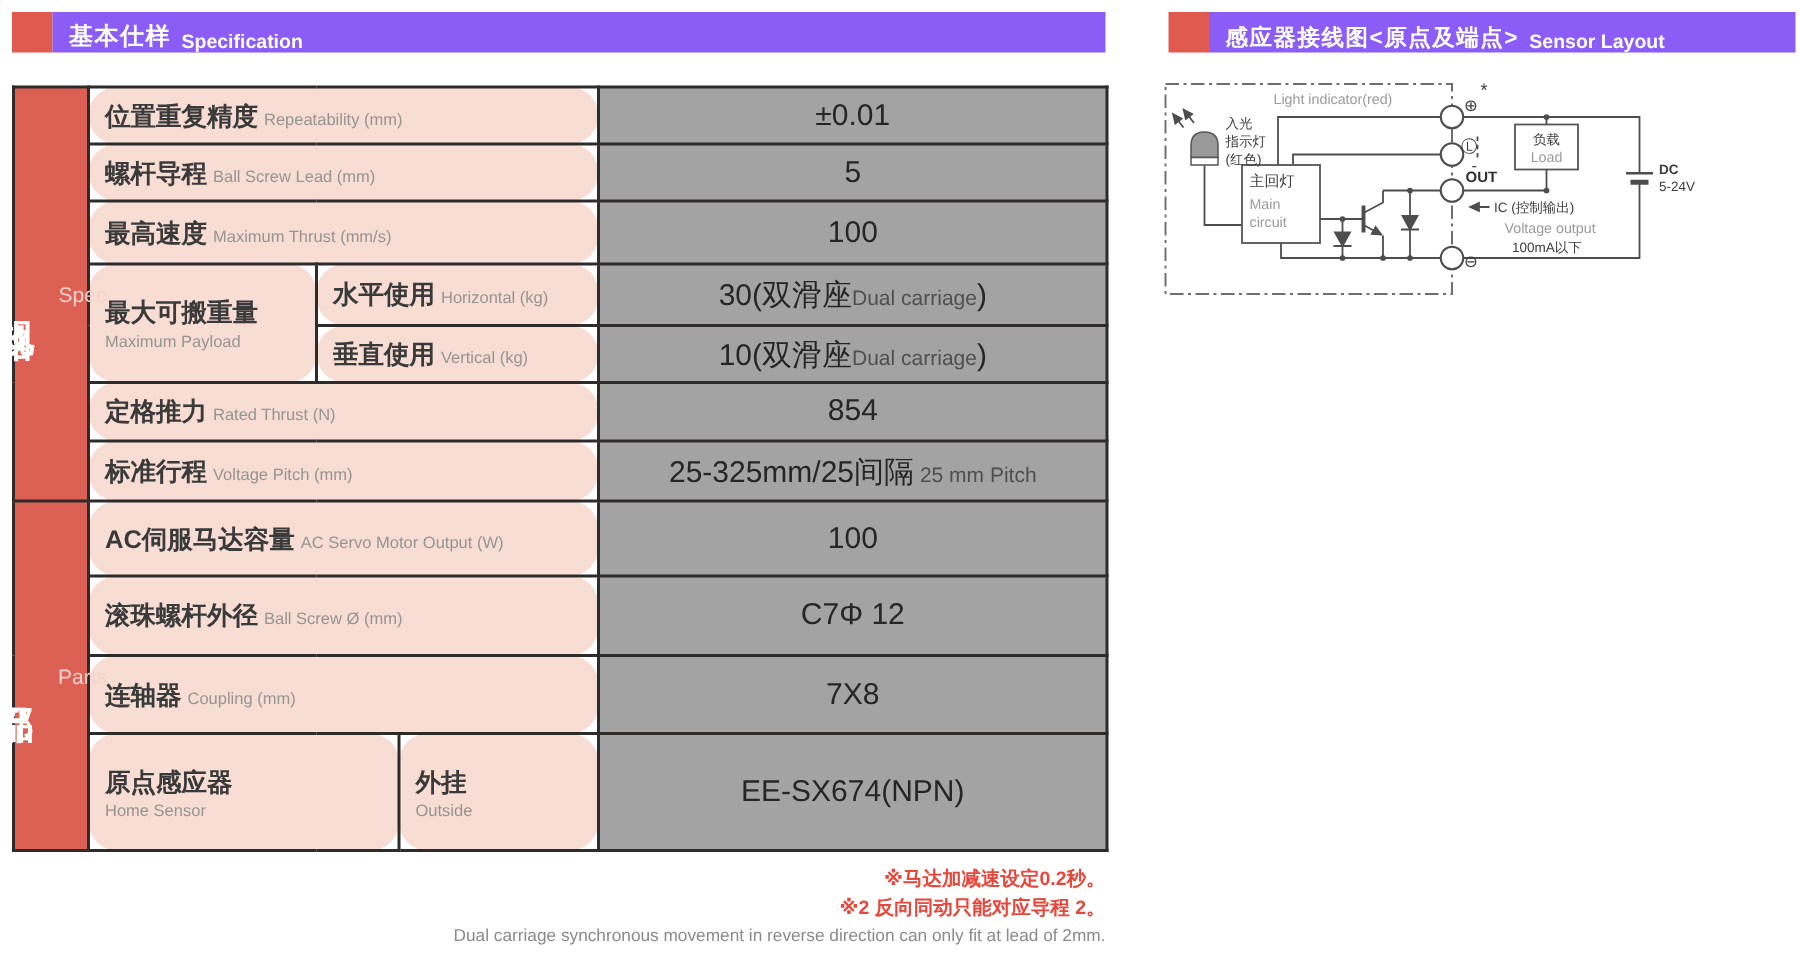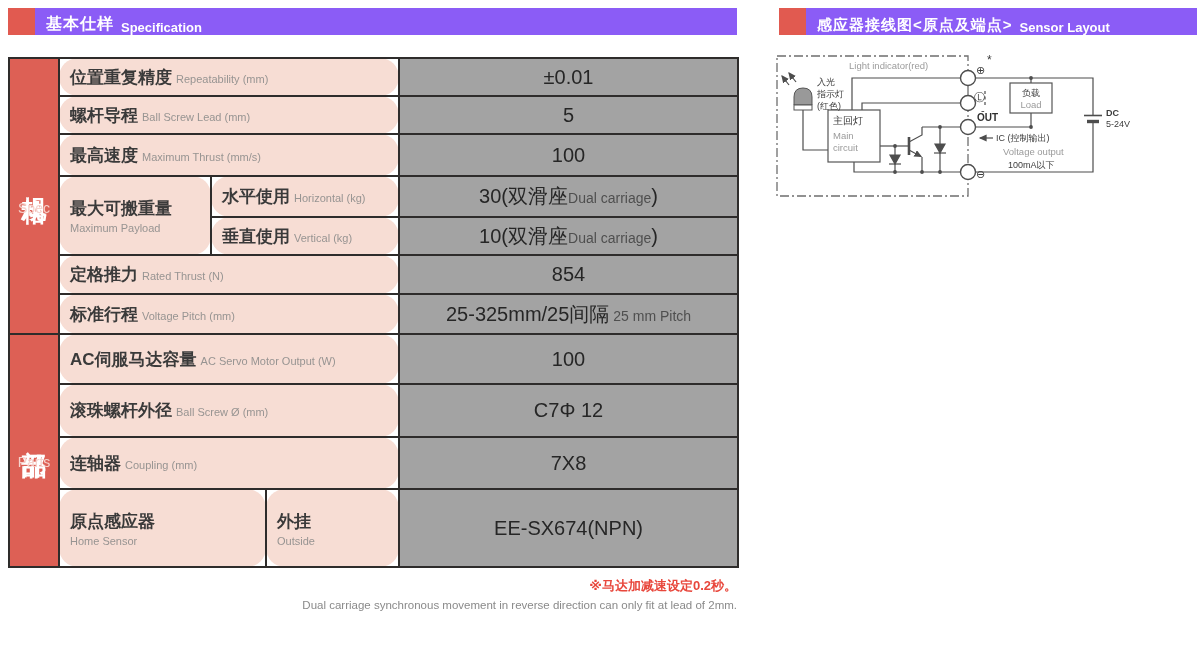--- a/index.html
+++ b/index.html
@@ -13,21 +13,21 @@
   .hdr .bar { flex:1; background:#8b5cf6; color:#fff; display:flex; align-items:flex-end;
               padding-left:11px; white-space:nowrap; overflow:hidden; }
   .hdr .cn { font-size:16px; font-weight:700; letter-spacing:1px; }
   .hdr .en { font-size:13px; font-weight:700; margin-left:7px; }
 
   
   .left-wrap { left:8px; top:8px; width:729px; }
   table.spec { border-collapse:collapse; table-layout:fixed; width:729px; margin-top:22px; }
   table.spec td { border:2px solid #2e2c2b; vertical-align:middle; }
   td.strip { background:#dd6055; color:#fff; text-align:center; }
-  .strip-inner { display:flex; flex-direction:column; align-items:center; justify-content:center; gap:17px; }
+  .strip-inner { display:flex; flex-direction:row; align-items:center; justify-content:center; gap:17px; }
   .strip-cn { writing-mode:vertical-rl; text-orientation:upright; font-size:25px; font-weight:700;
               letter-spacing:3px; line-height:1; }
   .strip-en { font-size:14px; color:#f6d2cc; }
   td.lbl { background:#f7ddd4; padding-left:10px;border-radius:19px; }
   .lbl-cn { font-size:17px; font-weight:600; color:#3a3a3a; }
   .lbl-en { font-size:11px; color:#979492; margin-left:4px; font-weight:400; }
   .lbl-en-block { font-size:11px; color:#979492; margin-top:2px; font-weight:400; }
   td.val { background:#a3a3a3; text-align:center; font-size:20px; color:#262626; }
   .val-note { font-size:14px; color:#4f4f4f; }
   .h38{height:38px}.h42{height:42px}.h41{height:41px}.h39{height:39px}.h40{height:40px}
@@ -169,20 +169,21 @@
         <div class="lbl-cn">外挂</div>
         <div class="lbl-en-block">Outside</div>
       </td>
       <td class="val">EE-SX674(NPN)</td>
     </tr>
   </tbody>
     </table>
 
   <div class="notes">
     <div class="note-cn">※马达加减速设定0.2秒。</div>
+    <div class="note-cn">※2 反向同动只能对应导程 2。</div>
     <div class="note-en">Dual carriage synchronous movement in reverse direction can only fit at lead of 2mm.</div>
   </div>
 </div>
 
 <div class="abs right-wrap">
 
   <div class="hdr">
     <div class="sq"></div>
     <div class="bar">
       <span class="cn" style="font-size:15px;">感应器接线图&lt;原点及端点&gt;</span>

